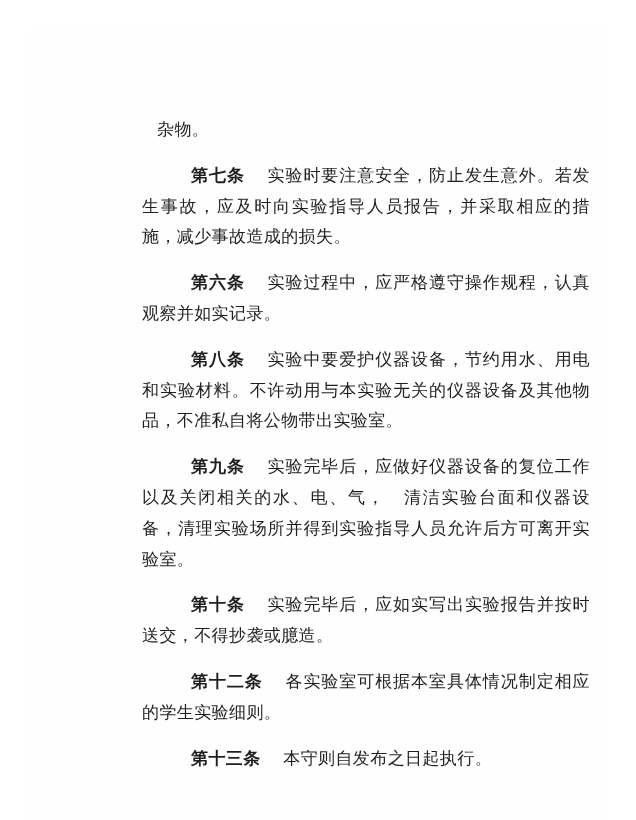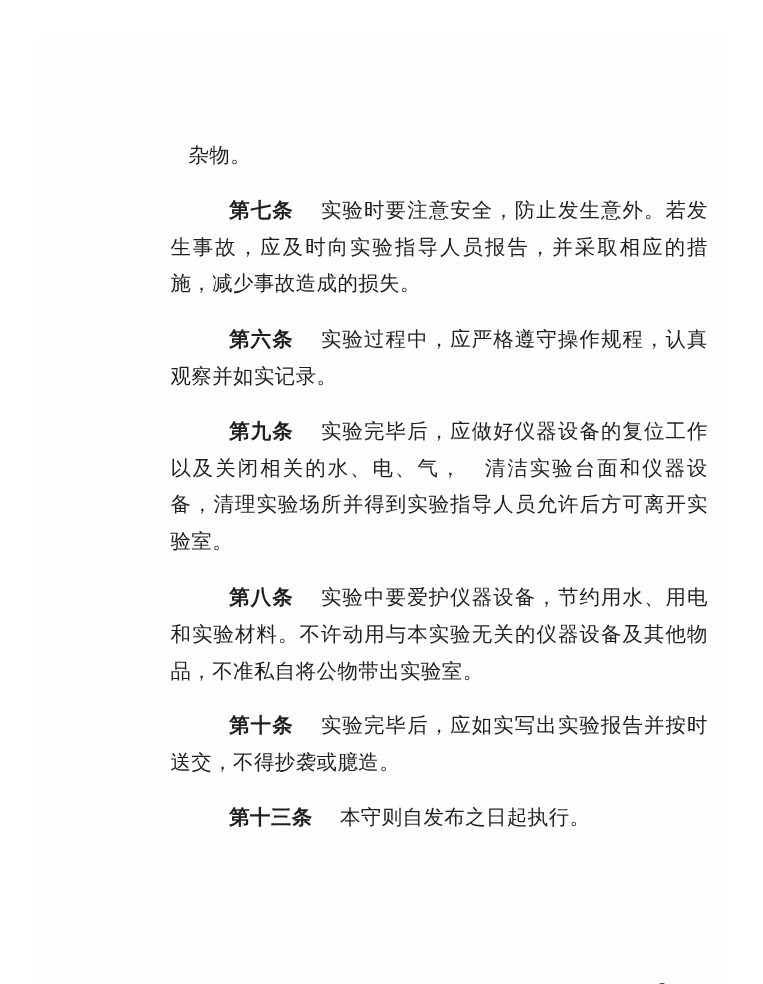--- a/index.html
+++ b/index.html
@@ -52,27 +52,28 @@
 <div class="page">
 
   <div class="text-block">
 
     <p class="para continuation"><span>杂物。</span></p>
 
     <p class="para"><span class="lead">第七条</span><span>实验时要注意安全，防止发生意外。若发生事故，应及时向实验指导人员报告，并采取相应的措施，减少事故造成的损失。</span></p>
 
     <p class="para"><span class="lead">第六条</span><span>实验过程中，应严格遵守操作规程，认真观察并如实记录。</span></p>
 
+    <p class="para"><span class="lead">第八条</span><span>实验中要爱护仪器设备，节约用水、用电和实验材料。不许动用与本实验无关的仪器设备及其他物品，不准私自将公物带出实验室。</span></p>
+
     <p class="para"><span class="lead">第九条</span><span>实验完毕后，应做好仪器设备的复位工作以及关闭相关的水、电、气，　清洁实验台面和仪器设备，清理实验场所并得到实验指导人员允许后方可离开实验室。</span></p>
-
-    <p class="para"><span class="lead">第八条</span><span>实验中要爱护仪器设备，节约用水、用电和实验材料。不许动用与本实验无关的仪器设备及其他物品，不准私自将公物带出实验室。</span></p>
 
     <p class="para"><span class="lead">第十条</span><span>实验完毕后，应如实写出实验报告并按时送交，不得抄袭或臆造。</span></p>
 
 
+    <p class="para"><span class="lead">第十二条</span><span>各实验室可根据本室具体情况制定相应的学生实验细则。</span></p>
 
     <p class="para"><span class="lead">第十三条</span><span>本守则自发布之日起执行。</span></p>
 
   </div>
 
   <div class="page-number">—2—</div>
 
 </div>
 
 </body></html>

